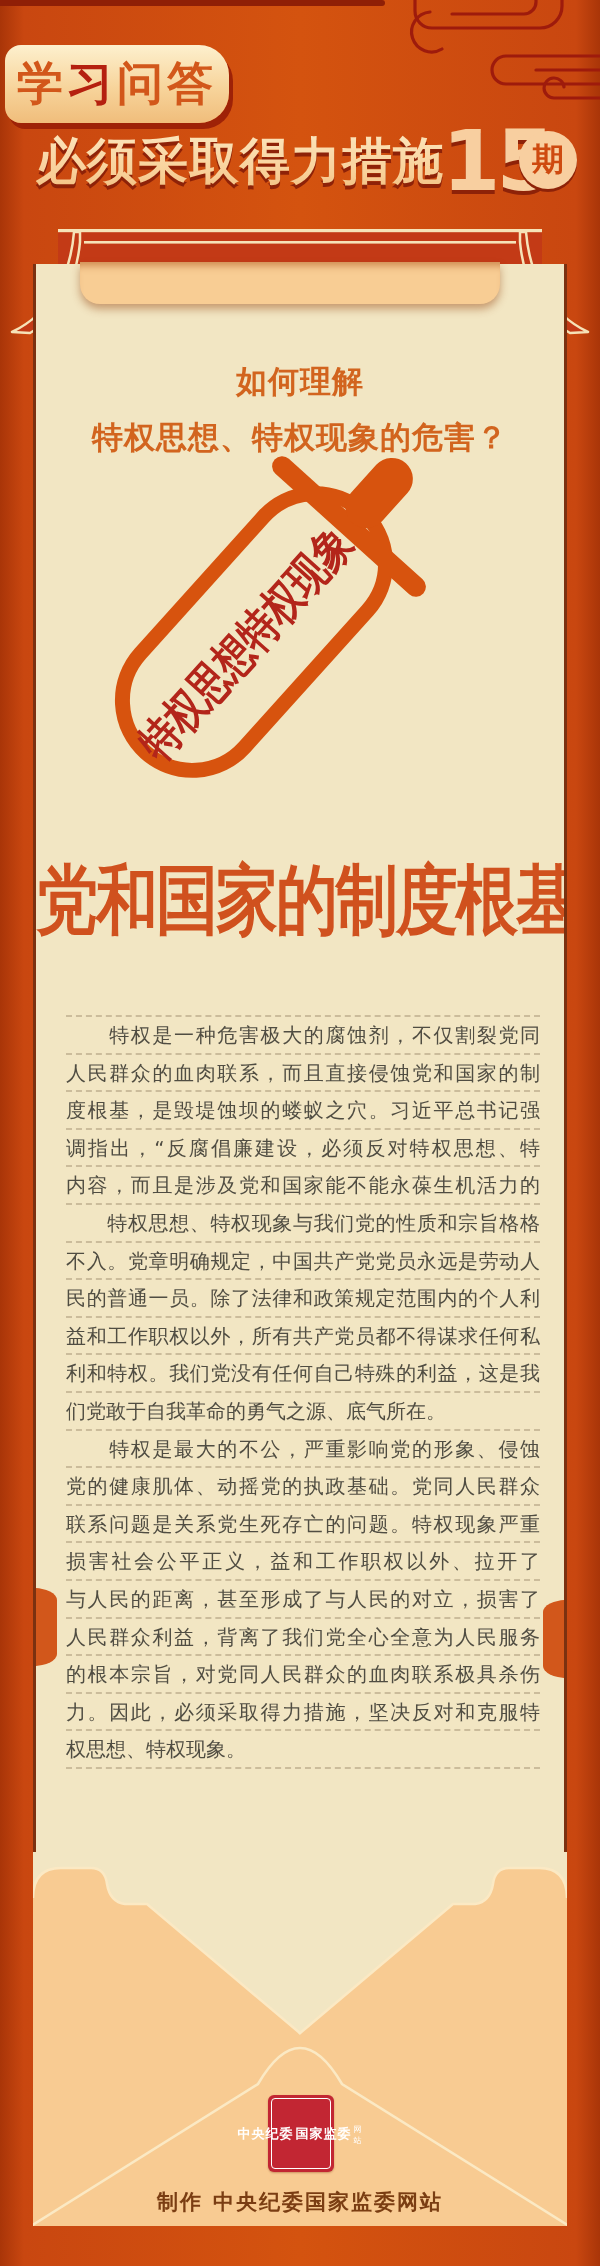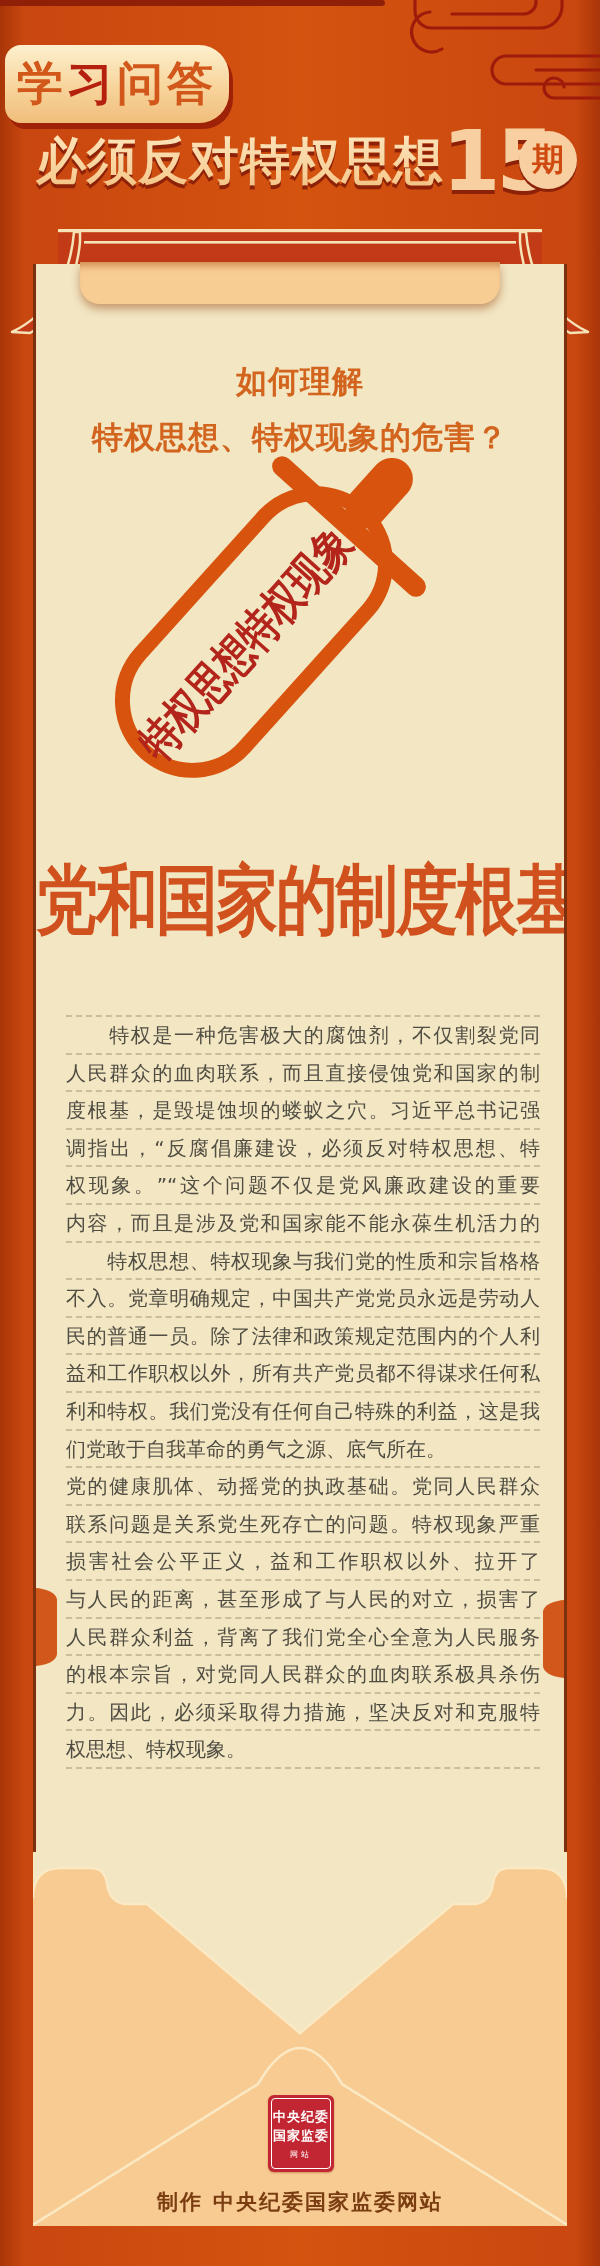--- a/index.html
+++ b/index.html
@@ -73,21 +73,21 @@
   .side-bump.right{right:-3px;top:1336px;border-radius:78px 0 0 78px / 39px 0 0 39px;}
   
   .envelope{position:absolute;left:33px;top:1852px;width:534px;height:374px;overflow:hidden;z-index:3;}
   .env-svg{position:absolute;left:0;top:0;width:534px;height:374px;}
   .seal{
     position:absolute;left:235px;top:243px;width:66px;height:77px;background:#C22633;border-radius:6px;
     box-shadow:0 1px 2px rgba(120,40,10,.35);
   }
   .seal-inner{
     position:absolute;left:3px;top:3px;right:3px;bottom:3px;border:1.5px solid #FFFFFF;border-radius:4px;
-    display:flex;flex-direction:column;align-items:center;justify-content:center;gap:2px;
+    display:flex;flex-direction:row;align-items:center;justify-content:center;gap:2px;
     font-family:"DejaVu Serif",serif;color:#FFFFFF;
   }
   .seal-line{font-size:13px;font-weight:700;letter-spacing:1px;line-height:17px;white-space:nowrap;}
   .seal-sub{font-size:8px;letter-spacing:3px;margin-top:3px;}
   .credit{
     position:absolute;left:0;top:336px;width:100%;
     display:flex;justify-content:center;gap:10px;
     font-size:21px;font-weight:900;color:#7A3D12;letter-spacing:2px;
   }
 </style>
@@ -103,21 +103,21 @@
       <path d="M236,-4 v6 a12,12 0 0 1 -12,12 H152"></path>
       <path d="M130,12 a20,20 0 1 0 12,37"></path>
       <path d="M302,56 H206 a14,14 0 0 0 0,28 H302"></path>
       <path d="M302,70 H236"></path>
       <path d="M302,98 H254 a10,10 0 1 1 10,-11"></path>
     </g>
   </svg>
   <div class="badge">
     <div class="badge-text"><span>学</span><span>习</span><span>问</span><span>答</span></div>
   </div>
-  <div class="main-title">必须反对特权思想</div>
+  <div class="main-title">必须采取得力措施</div>
   <div class="issue-number">15</div>
   <div class="issue-circle">
     <span>期</span>
   </div>
 
   <svg class="roof" viewBox="0 0 600 118">
     <rect x="58" y="12" width="484" height="34" fill="#C33A16"></rect>
     <rect x="58" y="9" width="484" height="3.2" fill="#F6E3B8"></rect>
     <rect x="84" y="21" width="432" height="2.6" fill="#F6E3B8"></rect>
     <path d="M74,12 C71,50 54,92 12,112 L30,113 C61,95 77,56 80,22 L80,12 Z" fill="#C33A16" stroke="#F6E3B8" stroke-width="2.5" stroke-linejoin="round"></path>
@@ -140,28 +140,28 @@
       </g>
     </svg>
 
     <div class="headline">党和国家的制度根基</div>
 
     <div class="article">
         <div class="article-line">　　特权是一种危害极大的腐蚀剂，不仅割裂党同</div>
         <div class="article-line">人民群众的血肉联系，而且直接侵蚀党和国家的制</div>
         <div class="article-line">度根基，是毁堤蚀坝的蝼蚁之穴。习近平总书记强</div>
         <div class="article-line">调指出，“反腐倡廉建设，必须反对特权思想、特</div>
-        <div class="article-line">权现象。”“这个问题不仅是党风廉政建设的重要</div>
         <div class="article-line">内容，而且是涉及党和国家能不能永葆生机活力的</div>
         <div class="article-line">　　特权思想、特权现象与我们党的性质和宗旨格格</div>
         <div class="article-line">不入。党章明确规定，中国共产党党员永远是劳动人</div>
         <div class="article-line">民的普通一员。除了法律和政策规定范围内的个人利</div>
         <div class="article-line">益和工作职权以外，所有共产党员都不得谋求任何私</div>
         <div class="article-line">利和特权。我们党没有任何自己特殊的利益，这是我</div>
         <div class="article-line end">们党敢于自我革命的勇气之源、底气所在。</div>
+        <div class="article-line">　　特权是最大的不公，严重影响党的形象、侵蚀</div>
         <div class="article-line">党的健康肌体、动摇党的执政基础。党同人民群众</div>
         <div class="article-line">联系问题是关系党生死存亡的问题。特权现象严重</div>
         <div class="article-line">损害社会公平正义，益和工作职权以外、拉开了</div>
         <div class="article-line">与人民的距离，甚至形成了与人民的对立，损害了</div>
         <div class="article-line">人民群众利益，背离了我们党全心全意为人民服务</div>
         <div class="article-line">的根本宗旨，对党同人民群众的血肉联系极具杀伤</div>
         <div class="article-line">力。因此，必须采取得力措施，坚决反对和克服特</div>
         <div class="article-line end">权思想、特权现象。</div>
         <div class="article-close"></div>
       </div>

